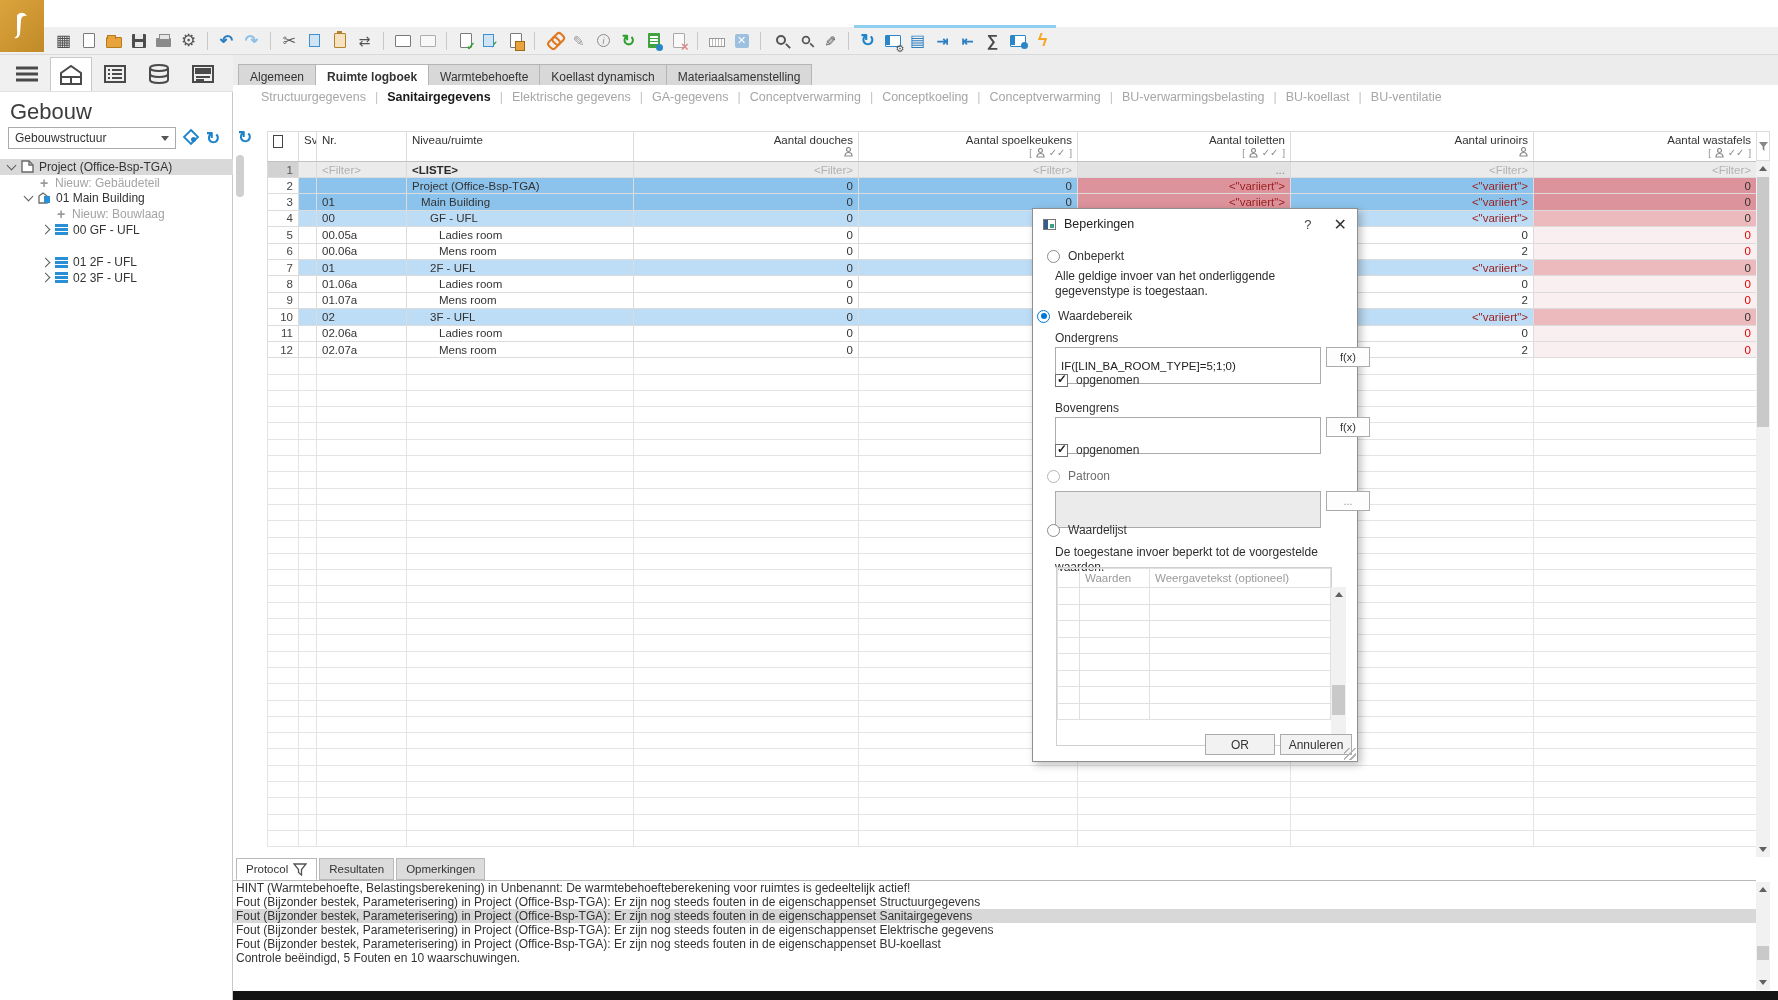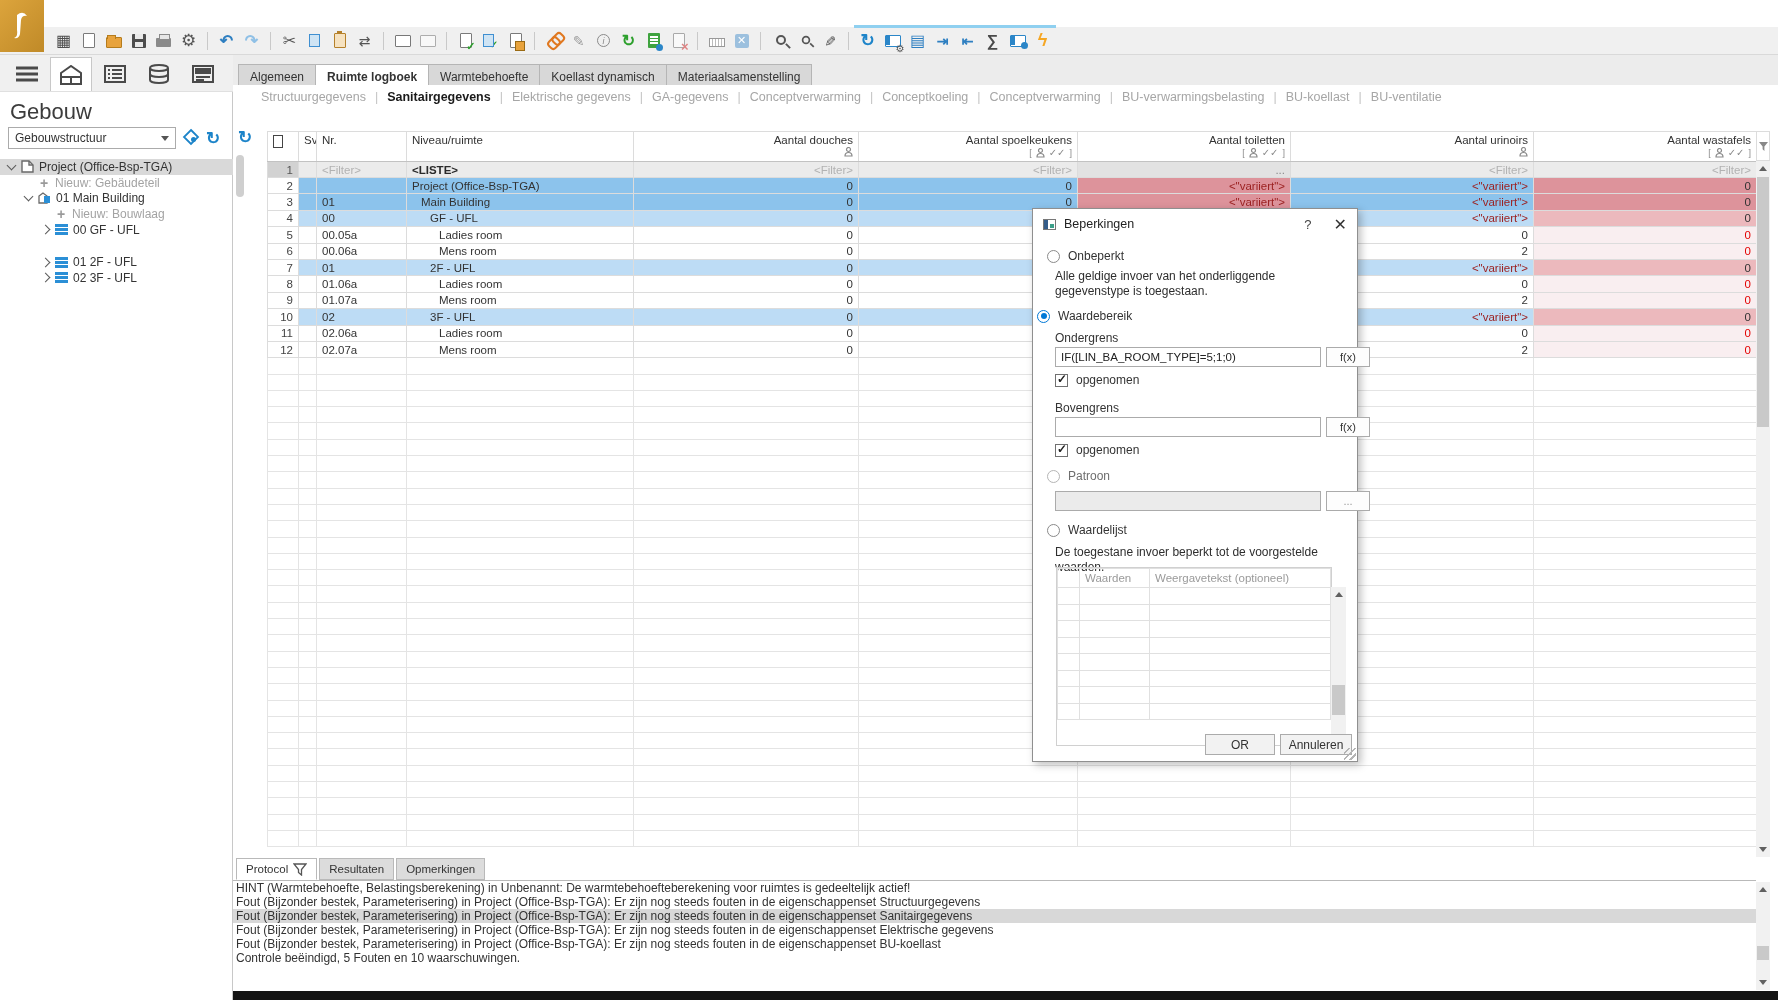--- a/index.html
+++ b/index.html
@@ -131,21 +131,21 @@
 .dlg-ico::before{content:"";position:absolute;left:0;top:0;width:4px;height:9px;background:#345d8a}
 .dlg-ico::after{content:"";position:absolute;right:1px;bottom:1px;width:4px;height:4px;background:#3da08a}
 .radio{width:13px;height:13px;border:1px solid #8a8a8a;border-radius:50%;background:#fff;position:relative;flex:none}
 .radio.checked{border-color:#0078d7}
 .radio.checked::after{content:"";position:absolute;left:2.5px;top:2.5px;width:6px;height:6px;border-radius:50%;background:#0078d7}
 .radio.dim{border-color:#b5b5b5}
 .checkbox{width:13px;height:13px;border:1px solid #707070;background:#fff;position:relative;flex:none}
 .checkbox.checked::after{content:"✓";position:absolute;left:1px;top:-3px;font-size:12px;color:#222;font-weight:bold}
 .dlgrow{position:absolute;display:flex;align-items:center;gap:8px}
 .dlg-desc{position:absolute;color:#2e2e2e;line-height:15px;width:292px}
-.dlg-input{position:absolute;height:20px;border:1px solid #ababab;background:#fff;display:flex;align-items:center;padding:0 5px;font-size:11.5px;color:#222;white-space:nowrap;overflow:hidden}
+.dlg-input{position:absolute;height:37px;border:1px solid #ababab;background:#fff;display:flex;align-items:center;padding:0 5px;font-size:11.5px;color:#222;white-space:nowrap;overflow:hidden}
 .dlg-input.disabled{background:#ebebeb}
 .fx-btn{position:absolute;height:20px;width:44px;border:1px solid #ababab;background:#fdfdfd;display:flex;align-items:center;justify-content:center;font-size:11px;color:#333;cursor:pointer}
 .dlg-btn{position:absolute;height:21px;border:1px solid #ababab;background:#f2f2f2;display:flex;align-items:center;justify-content:center;font-size:12px;cursor:pointer}
 .vtable{position:absolute;left:23px;top:358px;width:276px;height:179px;border:1px solid #d0d0d0}
 .vtable table{border-collapse:collapse;table-layout:fixed;width:100%;font-size:11.5px}
 .vtable td,.vtable th{border:1px solid #e0e0e0;height:16.5px;padding:0 5px;font-weight:normal;text-align:left;white-space:nowrap;overflow:hidden}
 .vtable th{color:#9a9a9a;height:19px}
 .vt-scroll{position:absolute;right:-15px;top:19px;bottom:0;width:15px;background:#f1f1f1}
 .grip{position:absolute;right:1px;bottom:1px;width:12px;height:12px;
   background:repeating-linear-gradient(135deg,transparent 0 3px,#b5b5b5 3px 4.5px);cursor:nwse-resize}

